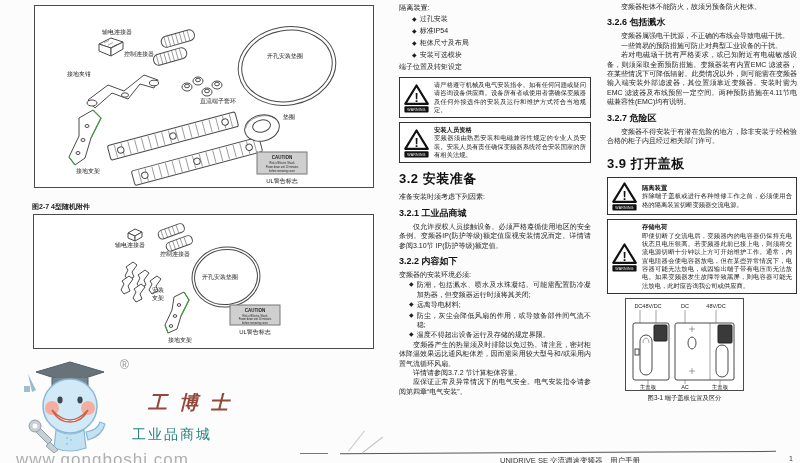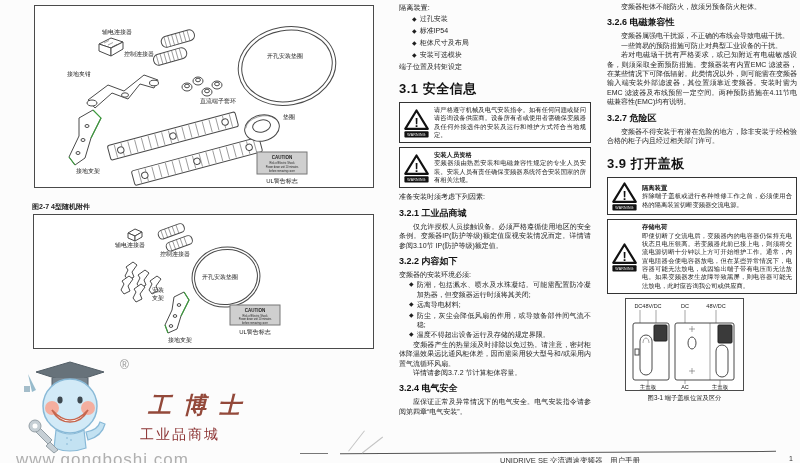--- a/index.html
+++ b/index.html
@@ -45,23 +45,23 @@
   .wtext{font-size:6.3px;line-height:8.3px;text-align:justify;color:#242424;}
   .wtitle{font-weight:bold;display:block;}
   
   .fig31wrap{margin:4px 0 0 18px;width:119px;}
   .fig31{border:1px solid #4a4a4a;background:#fff;}
   .fig31cap{font-size:6.3px;text-align:center;margin-top:3px;color:#222;}
   .art .t55{font-size:5.5px;}
   
   .watermark{position:absolute;left:8px;top:356px;width:340px;height:104px;opacity:.92;}
   .wm-brand{position:absolute;left:140px;top:34px;font-family:"Liberation Serif",serif;
-            font-size:23px;font-weight:bold;font-style:italic;color:#8b3a2a;letter-spacing:12px;}
+            font-size:19px;font-weight:bold;font-style:italic;color:#8b3a2a;letter-spacing:12px;}
   .wm-reg{position:absolute;left:112px;top:2px;font-size:12px;color:#8a8a8a;}
-  .wm-sub{position:absolute;left:132px;top:70px;font-size:14px;color:#7f1d1d;letter-spacing:2px;}
+  .wm-sub{position:absolute;left:124px;top:70px;font-size:14px;color:#0f766e;letter-spacing:2px;}
   .wm-url{position:absolute;left:8px;top:94px;font-size:17px;color:#a9a9a9;letter-spacing:1px;}
   
   .footrule{position:absolute;left:340px;top:452px;width:436px;height:1px;background:#555;transform:rotate(-.3deg);}
   .footrule2{position:absolute;left:300px;top:453px;width:28px;height:1px;background:#777;}
   .foottext{position:absolute;left:420px;top:455.5px;width:300px;font-size:7.5px;color:#333;text-align:center;}
   .foottick{position:absolute;left:789px;top:455px;font-size:7px;color:#333;}
   .scratch{position:absolute;width:1px;height:26px;background:#c4c4c4;}
 </style>
 </head>
 <body>
@@ -231,21 +231,20 @@
           <span class="dm">◆</span>
           <p>柜体尺寸及布局</p>
         </div>
       <div class="row">
           <span class="dm">◆</span>
           <p>安装可选模块</p>
         </div>
       <p class="tail">端子位置及转矩设定</p>
     </div>
 
-    <div class="h2">3.1 安全信息</div>
 
     <div class="warnbox">
       <svg class="wicon" viewBox="0 0 30 36">
         <path class="tri" d="M15 3 L28.5 25 L1.5 25 Z"></path>
         <text class="wex" x="15" y="22.5" text-anchor="middle">!</text>
         <rect class="wbar" x="0.5" y="28" width="29" height="7.5" rx="1"></rect>
         <text class="wlbl" x="15" y="33.8" text-anchor="middle">WARNING</text>
       </svg>
       <div class="wtext"><span>请严格遵守机械及电气安装指令。如有任何问题或疑问请咨询设备供应商。设备所有者或使用者需确保变频器及任何外接选件的安装及运行和维护方式符合当地规定。</span></div>
     </div>
@@ -256,20 +255,21 @@
         <text class="wex" x="15" y="22.5" text-anchor="middle">!</text>
         <rect class="wbar" x="0.5" y="28" width="29" height="7.5" rx="1"></rect>
         <text class="wlbl" x="15" y="33.8" text-anchor="middle">WARNING</text>
       </svg>
       <div class="wtext">
         <span class="wtitle">安装人员资格</span>
         <span>变频器须由熟悉安装和电磁兼容性规定的专业人员安装。安装人员有责任确保变频器系统符合安装国家的所有相关法规。</span>
       </div>
     </div>
 
+    <div class="h2">3.2 安装准备</div>
     <p>准备安装时须考虑下列因素:</p>
 
     <div class="h3">3.2.1 工业品商城</div>
     <p class="ind">仅允许授权人员接触设备。必须严格遵循使用地区的安全条例。变频器IP(防护等级)额定值应视安装情况而定。详情请参阅3.10节 IP(防护等级)额定值。</p>
 
     <div class="h3">3.2.2 内容如下</div>
     <p>变频器的安装环境必须:</p>
     <div class="bul">
         <span class="dm">◆</span>
         <p>防潮，包括溅水、喷水及水珠凝结。可能需配置防冷凝加热器，但变频器运行时须将其关闭;</p>
@@ -283,28 +283,27 @@
         <p>防尘，灰尘会降低风扇的作用，或导致备部件间气流不稳;</p>
       </div>
     <div class="bul">
         <span class="dm">◆</span>
         <p>温度不得超出设备运行及存储的规定界限。</p>
       </div>
 
     <p class="ind">变频器产生的热量须及时排除以免过热。请注意，密封柜体降温效果远比通风柜体差，因而需采用较大型号和/或采用内置气流循环风扇。</p>
     <p class="ind">详情请参阅3.7.2 节计算柜体容量。</p>
 
-    <div class="h3">3.2.4 电气安全</div>
     <p class="ind">应保证正常及异常情况下的电气安全。电气安装指令请参阅第四章“电气安装”。</p>
   </div>
 
   <div class="col rightcol">
     <p class="ind">变频器柜体不能防火，故须另预备防火柜体。</p>
 
-    <div class="h3">3.2.6 电磁兼容性</div>
+    <div class="h3">3.2.6 包括溅水</div>
     <p class="ind">变频器属强电干扰源，不正确的布线会导致电磁干扰。</p>
     <p class="ind">一些简易的预防措施可防止对典型工业设备的干扰。</p>
     <p class="ind">若对电磁场干扰有严格要求，或已知附近有电磁敏感设备，则须采取全面预防措施。变频器装有内置EMC 滤波器，在某些情况下可降低辐射。此类情况以外，则可能需在变频器输入端安装外部滤波器，其位置须靠近变频器。安装时需为EMC 滤波器及布线预留一定空间。两种预防措施在4.11节电磁兼容性(EMC)均有说明。</p>
 
     <div class="h3">3.2.7 危险区</div>
     <p class="ind">变频器不得安装于有潜在危险的地方，除非安装于经检验合格的柜子内且经过相关部门许可。</p>
 
     <div class="h2" style="margin-top:10px;">3.9 打开盖板</div>
 
     <div class="warnbox">

